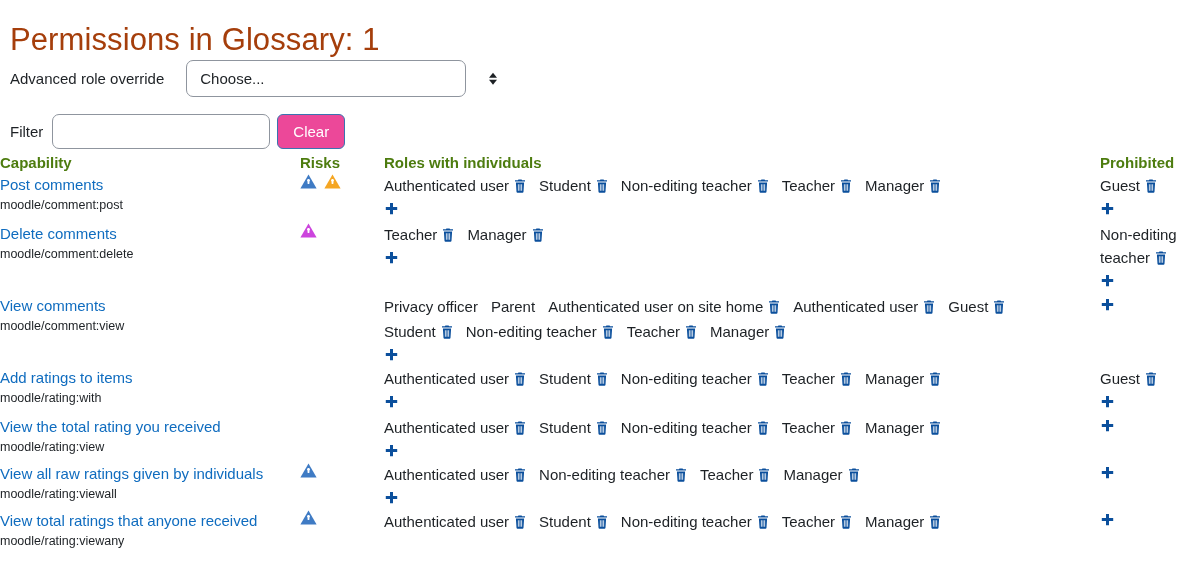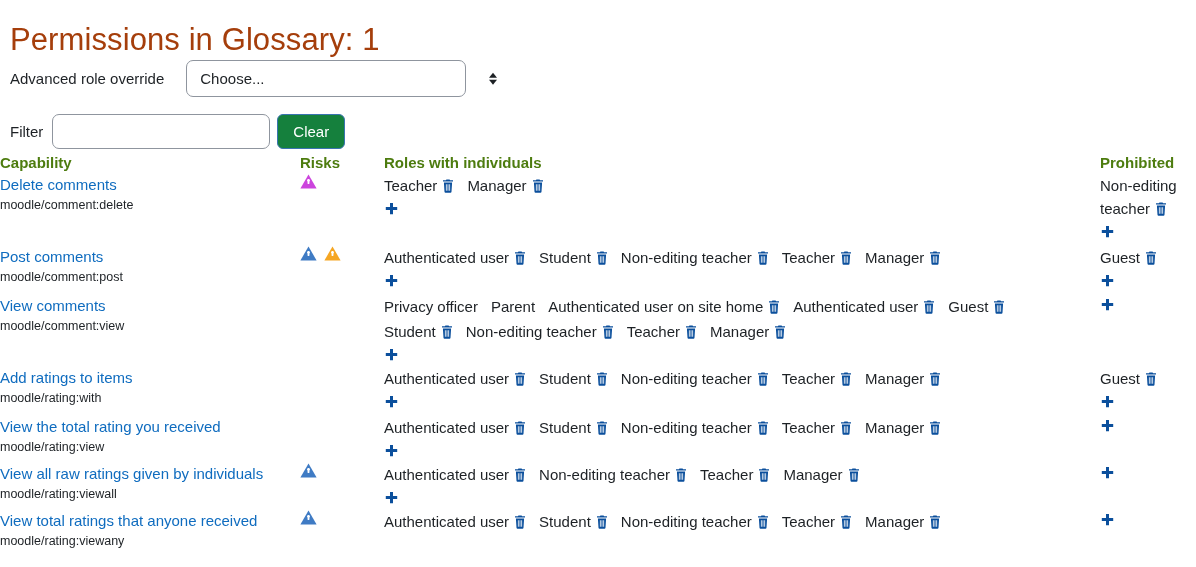--- a/index.html
+++ b/index.html
@@ -104,21 +104,21 @@
     color: #1d2125;
     padding: 0 10px;
     outline: none;
   }
   .clear-btn {
     margin-left: 7px;
     height: 35px;
     padding: 0 15px;
     border: 1px solid #3a74b0;
     border-radius: 6px;
-    background: #15803d;
+    background: #ec4899;
     color: #ffffff;
     font-family: "Liberation Sans", sans-serif;
     font-size: 15px;
     cursor: pointer;
     line-height: 33px;
   }
 
   
   .perm-table {
     position: absolute;
@@ -255,48 +255,20 @@
       <tr>
         <th class="th-cap">Capability</th>
         <th class="th-risk">Risks</th>
         <th class="th-roles">Roles with individuals</th>
         <th class="th-proh">Prohibited</th>
       </tr>
     </thead>
     <tbody id="table-body">
     <tr>
           <td class="cap-cell">
-            <a class="cap-link">Delete comments</a>
-            <span class="cap-id">moodle/comment:delete</span>
-          </td>
-          <td class="risk-cell"><span class="risk-ico" title="XSS risk"><svg width="17" height="15" viewBox="0 0 17 15" aria-hidden="true">
-                <path fill="#cc44dd" d="M8.5 0.6 16.6 14.4H0.4z"></path>
-                <path fill="#ffffff" d="M8.5 5.0c0.85 0 1.5 0.65 1.5 1.45 0 0.45-0.2 0.85-0.55 1.1v2.0c0 0.25-0.2 0.45-0.45 0.45H8.0c-0.25 0-0.45-0.2-0.45-0.45v-2.0C7.2 7.3 7 6.9 7 6.45 7 5.65 7.65 5 8.5 5z"></path>
-              </svg></span></td>
-          <td class="roles-cell"><span class="role-chip"><span class="role-name">Teacher</span><span class="trash"><svg width="12" height="14" viewBox="0 0 12 14" aria-hidden="true">
-                  <path fill="#0b4f9c" d="M4.4 0.4h3.2l0.5 0.9H11v1.3H1V1.3h2.9z"></path>
-                  <path fill="#0b4f9c" d="M1.9 3.5h8.2l-0.6 9.3c-0.03 0.5-0.45 0.9-0.95 0.9H3.45c-0.5 0-0.92-0.4-0.95-0.9z"></path>
-                  <path fill="#ffffff" d="M3.9 5.2h0.8v6.6h-0.8zM5.6 5.2h0.8v6.6h-0.8zM7.3 5.2h0.8v6.6h-0.8z"></path>
-                </svg></span></span><span class="role-chip"><span class="role-name">Manager</span><span class="trash"><svg width="12" height="14" viewBox="0 0 12 14" aria-hidden="true">
-                  <path fill="#0b4f9c" d="M4.4 0.4h3.2l0.5 0.9H11v1.3H1V1.3h2.9z"></path>
-                  <path fill="#0b4f9c" d="M1.9 3.5h8.2l-0.6 9.3c-0.03 0.5-0.45 0.9-0.95 0.9H3.45c-0.5 0-0.92-0.4-0.95-0.9z"></path>
-                  <path fill="#ffffff" d="M3.9 5.2h0.8v6.6h-0.8zM5.6 5.2h0.8v6.6h-0.8zM7.3 5.2h0.8v6.6h-0.8z"></path>
-                </svg></span></span><span class="roles-plus-line"><span class="plus-btn"><svg width="15" height="15" viewBox="0 0 15 15" aria-hidden="true">
-                  <path fill="#0b4f9c" d="M6.0 0.9h3v4.2h4.2v3H9v4.2H6V8.1H1.8v-3H6z"></path>
-                </svg></span></span></td>
-          <td class="proh-cell"><span class="proh-chip"><span>Non-editing teacher</span><span class="trash"><svg width="12" height="14" viewBox="0 0 12 14" aria-hidden="true">
-                  <path fill="#0b4f9c" d="M4.4 0.4h3.2l0.5 0.9H11v1.3H1V1.3h2.9z"></path>
-                  <path fill="#0b4f9c" d="M1.9 3.5h8.2l-0.6 9.3c-0.03 0.5-0.45 0.9-0.95 0.9H3.45c-0.5 0-0.92-0.4-0.95-0.9z"></path>
-                  <path fill="#ffffff" d="M3.9 5.2h0.8v6.6h-0.8zM5.6 5.2h0.8v6.6h-0.8zM7.3 5.2h0.8v6.6h-0.8z"></path>
-                </svg></span></span><br><span class="plus-btn"><svg width="15" height="15" viewBox="0 0 15 15" aria-hidden="true">
-                <path fill="#0b4f9c" d="M6.0 0.9h3v4.2h4.2v3H9v4.2H6V8.1H1.8v-3H6z"></path>
-              </svg></span></td>
-        </tr>
-        <tr>
-          <td class="cap-cell">
             <a class="cap-link">Post comments</a>
             <span class="cap-id">moodle/comment:post</span>
           </td>
           <td class="risk-cell"><span class="risk-ico" title="XSS risk"><svg width="17" height="15" viewBox="0 0 17 15" aria-hidden="true">
                 <path fill="#3f7bc4" d="M8.5 0.6 16.6 14.4H0.4z"></path>
                 <path fill="#ffffff" d="M8.5 5.0c0.85 0 1.5 0.65 1.5 1.45 0 0.45-0.2 0.85-0.55 1.1v2.0c0 0.25-0.2 0.45-0.45 0.45H8.0c-0.25 0-0.45-0.2-0.45-0.45v-2.0C7.2 7.3 7 6.9 7 6.45 7 5.65 7.65 5 8.5 5z"></path>
               </svg></span><span class="risk-ico" title="Spam risk"><svg width="17" height="15" viewBox="0 0 17 15" aria-hidden="true">
                 <path fill="#f5a623" d="M8.5 0.6 16.6 14.4H0.4z"></path>
                 <path fill="#ffffff" d="M8.5 5.0c0.85 0 1.5 0.65 1.5 1.45 0 0.45-0.2 0.85-0.55 1.1v2.0c0 0.25-0.2 0.45-0.45 0.45H8.0c-0.25 0-0.45-0.2-0.45-0.45v-2.0C7.2 7.3 7 6.9 7 6.45 7 5.65 7.65 5 8.5 5z"></path>
               </svg></span></td>
@@ -326,20 +298,48 @@
           <td class="proh-cell"><span class="proh-chip"><span>Guest</span><span class="trash"><svg width="12" height="14" viewBox="0 0 12 14" aria-hidden="true">
                   <path fill="#0b4f9c" d="M4.4 0.4h3.2l0.5 0.9H11v1.3H1V1.3h2.9z"></path>
                   <path fill="#0b4f9c" d="M1.9 3.5h8.2l-0.6 9.3c-0.03 0.5-0.45 0.9-0.95 0.9H3.45c-0.5 0-0.92-0.4-0.95-0.9z"></path>
                   <path fill="#ffffff" d="M3.9 5.2h0.8v6.6h-0.8zM5.6 5.2h0.8v6.6h-0.8zM7.3 5.2h0.8v6.6h-0.8z"></path>
                 </svg></span></span><br><span class="plus-btn"><svg width="15" height="15" viewBox="0 0 15 15" aria-hidden="true">
                 <path fill="#0b4f9c" d="M6.0 0.9h3v4.2h4.2v3H9v4.2H6V8.1H1.8v-3H6z"></path>
               </svg></span></td>
         </tr>
         <tr>
           <td class="cap-cell">
+            <a class="cap-link">Delete comments</a>
+            <span class="cap-id">moodle/comment:delete</span>
+          </td>
+          <td class="risk-cell"><span class="risk-ico" title="XSS risk"><svg width="17" height="15" viewBox="0 0 17 15" aria-hidden="true">
+                <path fill="#cc44dd" d="M8.5 0.6 16.6 14.4H0.4z"></path>
+                <path fill="#ffffff" d="M8.5 5.0c0.85 0 1.5 0.65 1.5 1.45 0 0.45-0.2 0.85-0.55 1.1v2.0c0 0.25-0.2 0.45-0.45 0.45H8.0c-0.25 0-0.45-0.2-0.45-0.45v-2.0C7.2 7.3 7 6.9 7 6.45 7 5.65 7.65 5 8.5 5z"></path>
+              </svg></span></td>
+          <td class="roles-cell"><span class="role-chip"><span class="role-name">Teacher</span><span class="trash"><svg width="12" height="14" viewBox="0 0 12 14" aria-hidden="true">
+                  <path fill="#0b4f9c" d="M4.4 0.4h3.2l0.5 0.9H11v1.3H1V1.3h2.9z"></path>
+                  <path fill="#0b4f9c" d="M1.9 3.5h8.2l-0.6 9.3c-0.03 0.5-0.45 0.9-0.95 0.9H3.45c-0.5 0-0.92-0.4-0.95-0.9z"></path>
+                  <path fill="#ffffff" d="M3.9 5.2h0.8v6.6h-0.8zM5.6 5.2h0.8v6.6h-0.8zM7.3 5.2h0.8v6.6h-0.8z"></path>
+                </svg></span></span><span class="role-chip"><span class="role-name">Manager</span><span class="trash"><svg width="12" height="14" viewBox="0 0 12 14" aria-hidden="true">
+                  <path fill="#0b4f9c" d="M4.4 0.4h3.2l0.5 0.9H11v1.3H1V1.3h2.9z"></path>
+                  <path fill="#0b4f9c" d="M1.9 3.5h8.2l-0.6 9.3c-0.03 0.5-0.45 0.9-0.95 0.9H3.45c-0.5 0-0.92-0.4-0.95-0.9z"></path>
+                  <path fill="#ffffff" d="M3.9 5.2h0.8v6.6h-0.8zM5.6 5.2h0.8v6.6h-0.8zM7.3 5.2h0.8v6.6h-0.8z"></path>
+                </svg></span></span><span class="roles-plus-line"><span class="plus-btn"><svg width="15" height="15" viewBox="0 0 15 15" aria-hidden="true">
+                  <path fill="#0b4f9c" d="M6.0 0.9h3v4.2h4.2v3H9v4.2H6V8.1H1.8v-3H6z"></path>
+                </svg></span></span></td>
+          <td class="proh-cell"><span class="proh-chip"><span>Non-editing teacher</span><span class="trash"><svg width="12" height="14" viewBox="0 0 12 14" aria-hidden="true">
+                  <path fill="#0b4f9c" d="M4.4 0.4h3.2l0.5 0.9H11v1.3H1V1.3h2.9z"></path>
+                  <path fill="#0b4f9c" d="M1.9 3.5h8.2l-0.6 9.3c-0.03 0.5-0.45 0.9-0.95 0.9H3.45c-0.5 0-0.92-0.4-0.95-0.9z"></path>
+                  <path fill="#ffffff" d="M3.9 5.2h0.8v6.6h-0.8zM5.6 5.2h0.8v6.6h-0.8zM7.3 5.2h0.8v6.6h-0.8z"></path>
+                </svg></span></span><br><span class="plus-btn"><svg width="15" height="15" viewBox="0 0 15 15" aria-hidden="true">
+                <path fill="#0b4f9c" d="M6.0 0.9h3v4.2h4.2v3H9v4.2H6V8.1H1.8v-3H6z"></path>
+              </svg></span></td>
+        </tr>
+        <tr>
+          <td class="cap-cell">
             <a class="cap-link">View comments</a>
             <span class="cap-id">moodle/comment:view</span>
           </td>
           <td class="risk-cell"></td>
           <td class="roles-cell"><span class="role-chip"><span class="role-name">Privacy officer</span></span><span class="role-chip"><span class="role-name">Parent</span></span><span class="role-chip"><span class="role-name">Authenticated user on site home</span><span class="trash"><svg width="12" height="14" viewBox="0 0 12 14" aria-hidden="true">
                   <path fill="#0b4f9c" d="M4.4 0.4h3.2l0.5 0.9H11v1.3H1V1.3h2.9z"></path>
                   <path fill="#0b4f9c" d="M1.9 3.5h8.2l-0.6 9.3c-0.03 0.5-0.45 0.9-0.95 0.9H3.45c-0.5 0-0.92-0.4-0.95-0.9z"></path>
                   <path fill="#ffffff" d="M3.9 5.2h0.8v6.6h-0.8zM5.6 5.2h0.8v6.6h-0.8zM7.3 5.2h0.8v6.6h-0.8z"></path>
                 </svg></span></span><span class="role-chip"><span class="role-name">Authenticated user</span><span class="trash"><svg width="12" height="14" viewBox="0 0 12 14" aria-hidden="true">
                   <path fill="#0b4f9c" d="M4.4 0.4h3.2l0.5 0.9H11v1.3H1V1.3h2.9z"></path>

